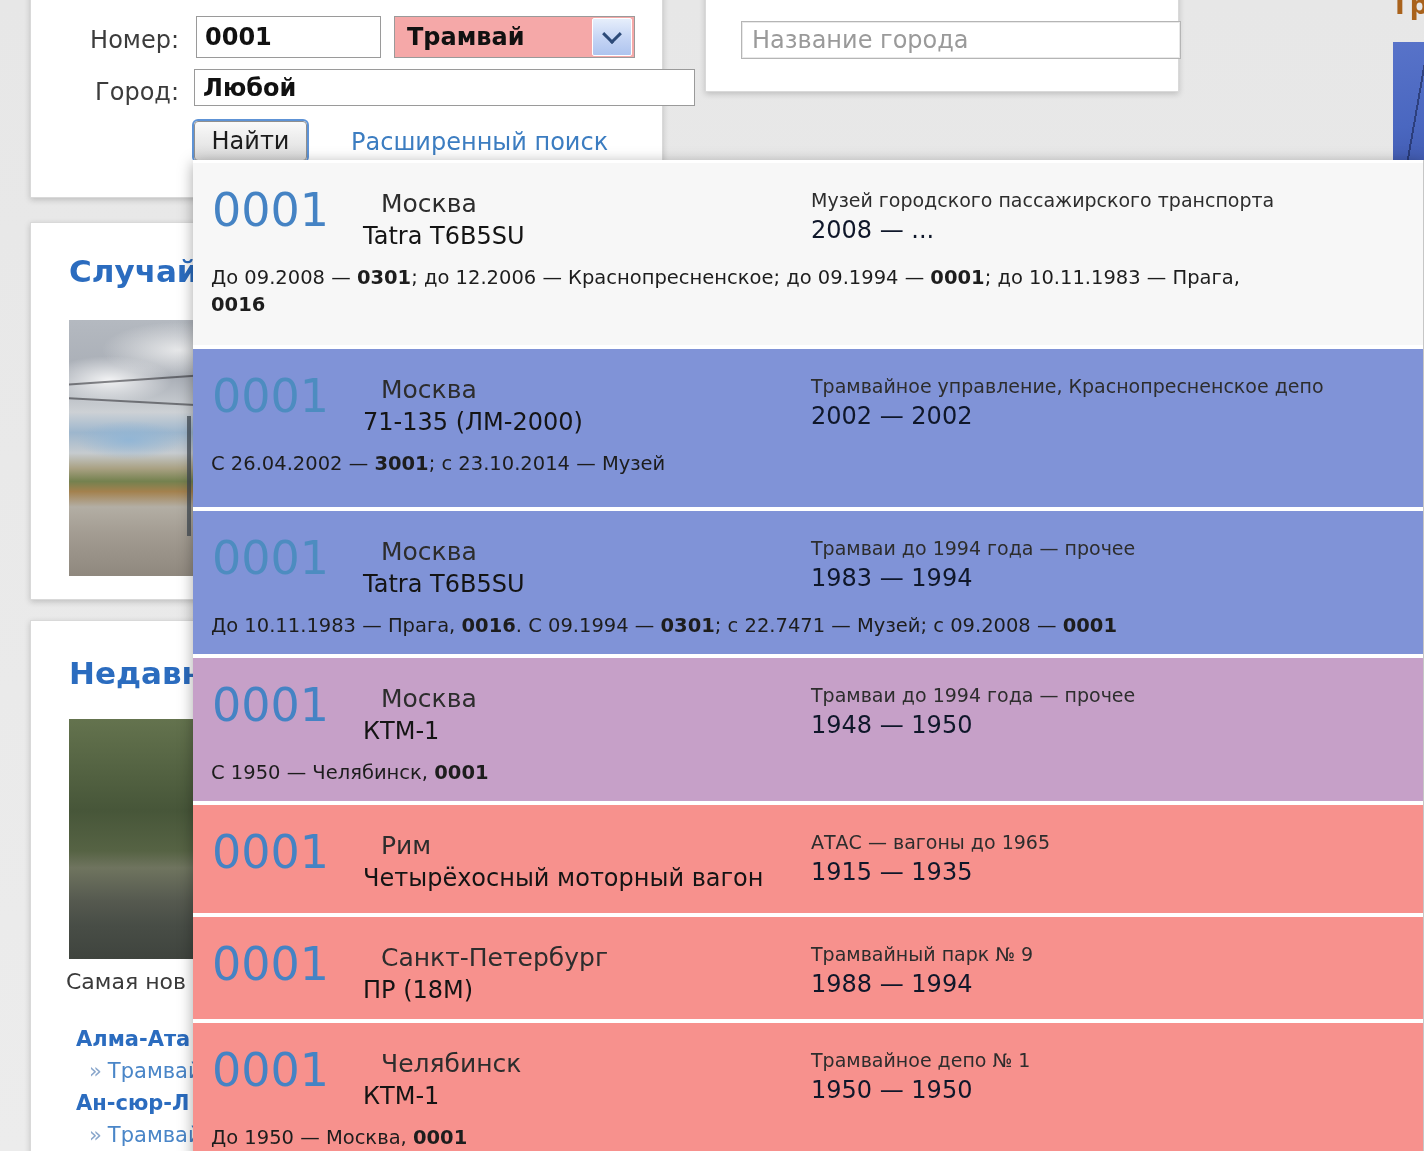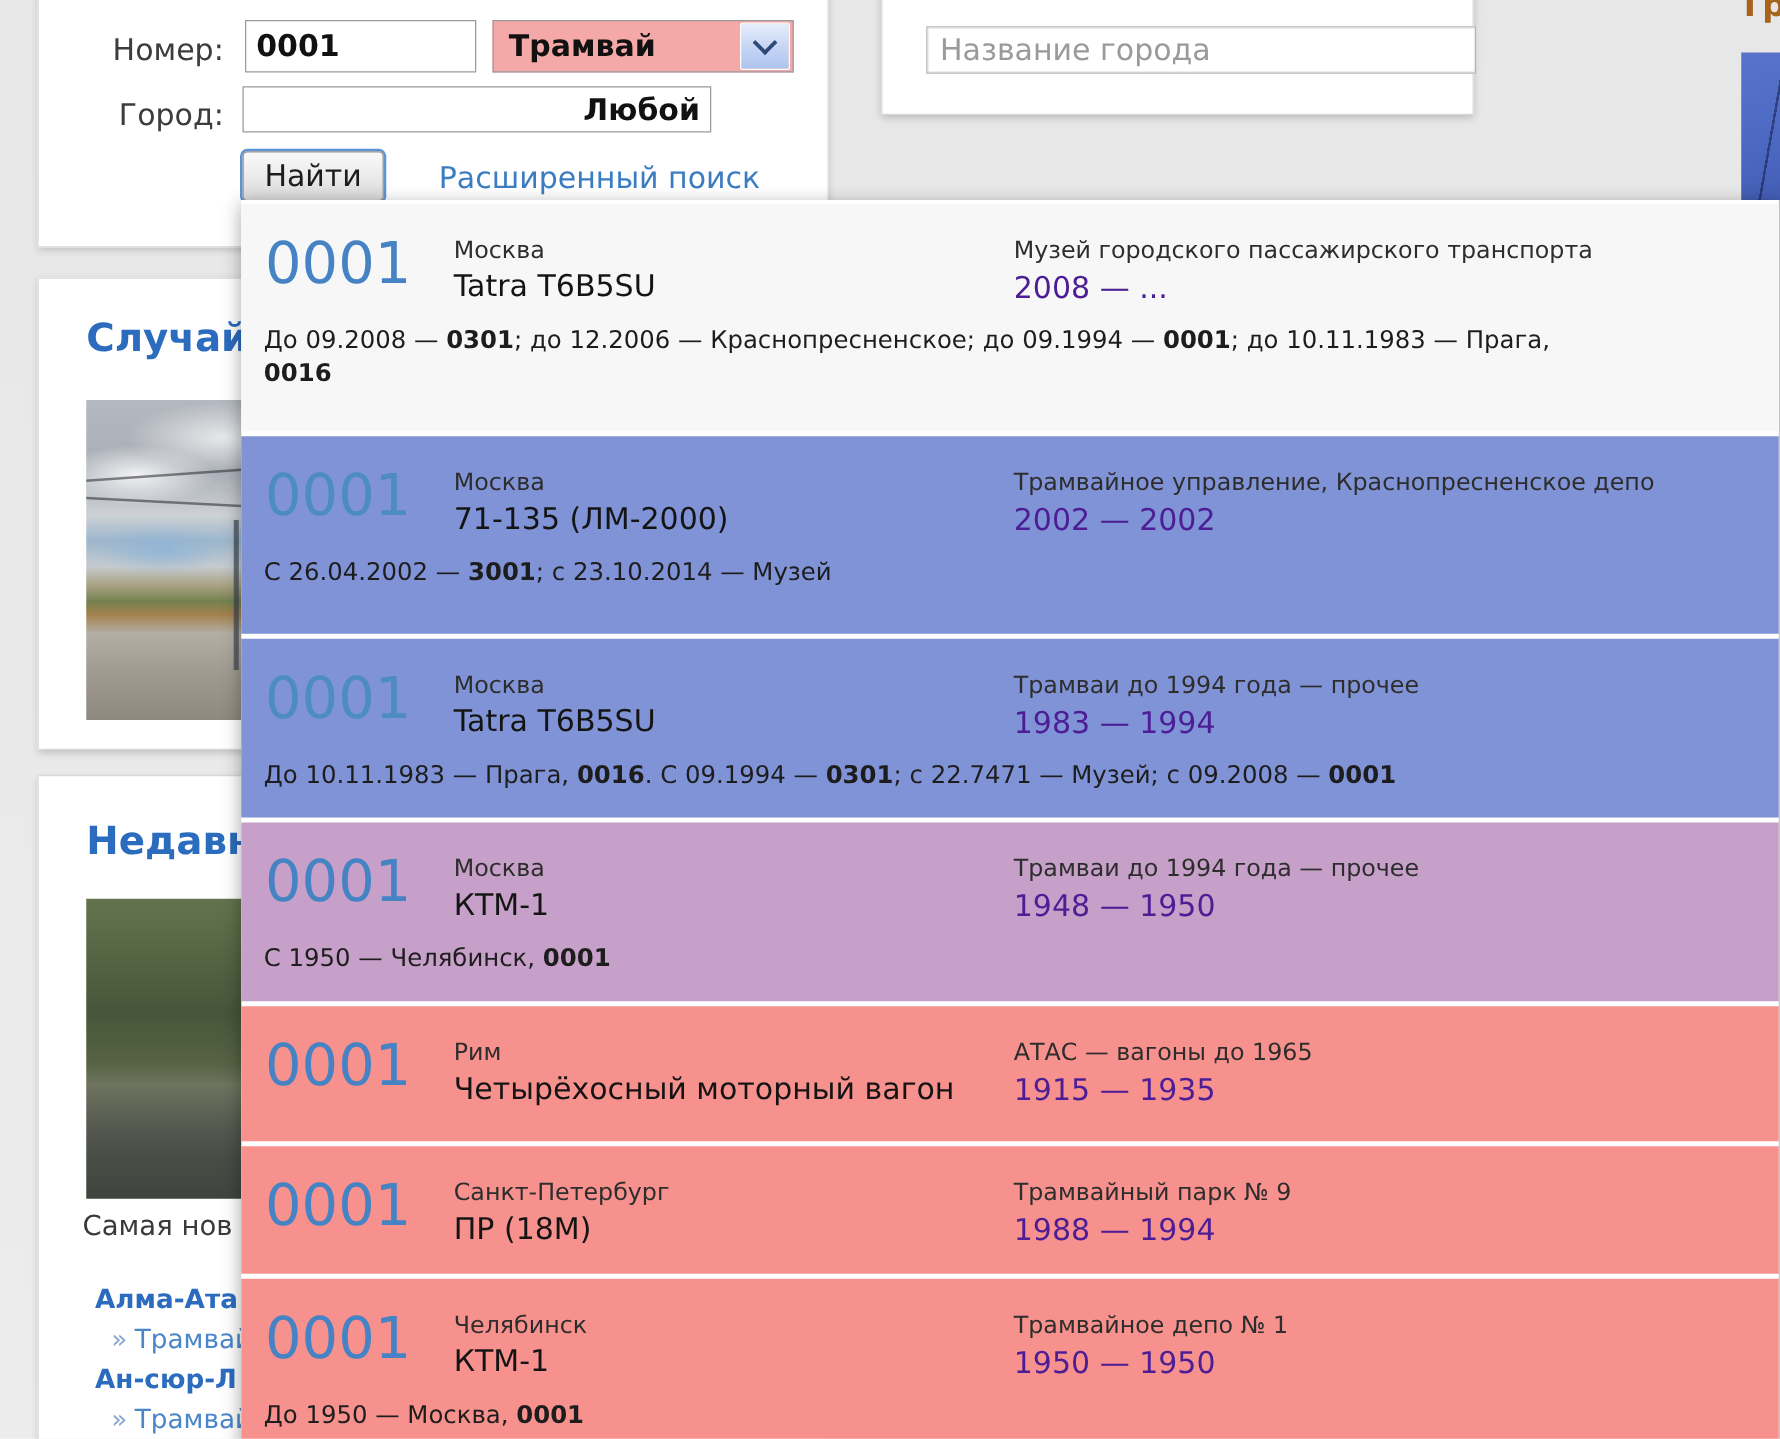--- a/index.html
+++ b/index.html
@@ -15,21 +15,21 @@
   #search-card{left:30px;top:-18px;width:631px;height:214px;z-index:2;}
   .form-label{position:absolute;left:0;width:148px;text-align:right;font-size:24px;color:#3c3c3c;}
   #lbl-number{top:43px;}
   #lbl-city{top:95px;}
   .txt-input{
     position:absolute;border:1px solid #9a9a9a;background:#fff;
     font-family:"DejaVu Sans","Liberation Sans",sans-serif;
     font-size:24px;font-weight:bold;color:#111;padding:0 8px;box-sizing:border-box;
   }
   #number-input{left:165px;top:33px;width:185px;height:42px;}
-  #city-input{left:163px;top:86px;width:375px;height:37px;text-align:right;}
+  #city-input{left:163px;top:86px;width:501px;height:37px;}
   #type-select{
     position:absolute;left:363px;top:33px;width:241px;height:42px;
     border:1px solid #9a9a9a;background:#f5a8a8;box-sizing:border-box;
     display:flex;align-items:center;cursor:pointer;
   }
   #type-select .sel-text{font-size:24px;font-weight:bold;color:#111;padding-left:12px;flex:1;}
   #type-select .sel-btn{
     width:38px;height:36px;margin-right:2px;border:1px solid #fff;border-radius:2px;
     background:linear-gradient(180deg,#e6eefb 0%,#c4d4f4 55%,#aec4ee 100%);
     display:flex;align-items:center;justify-content:center;
@@ -109,24 +109,24 @@
   .row:nth-child(1){min-height:182px;}
   .row:nth-child(2){min-height:158px;}
   .row:nth-child(3){min-height:143px;}
   .row:nth-child(4){min-height:143px;}
   .row:nth-child(5){min-height:108px;}
   .row:nth-child(6){min-height:102px;}
   .row:nth-child(7){min-height:150px;}
   .row-main{display:grid;grid-template-columns:170px 1fr 612px;padding-top:24px;}
   .num{font-size:46px;line-height:46px;color:#4583c4;padding-left:19px;}
   .row-blue .num{color:#4d8cc0;}
-  .city{font-size:19px;color:#2d2d2d;margin-bottom:4px;padding-top:2px;}
+  .city{font-size:25px;color:#2d2d2d;margin-bottom:4px;padding-top:2px;margin-left:18px;}
   .model{font-size:24px;color:#141414;}
   .company{font-size:19px;color:#2d2d2d;margin-bottom:5px;padding-top:2px;}
-  .years{font-size:24px;color:#4c1d95;}
+  .years{font-size:24px;color:#0f172a;}
   .note{padding:14px 24px 0 18px;font-size:19.5px;color:#1d1d1d;line-height:27px;}
   .note b{font-weight:bold;}
 </style>
 </head>
 <body>
 
 <div class="card" id="search-card">
   <div class="form-label" id="lbl-number">Номер:</div>
   <input class="txt-input" id="number-input" value="0001" style="">
   <div id="type-select">

